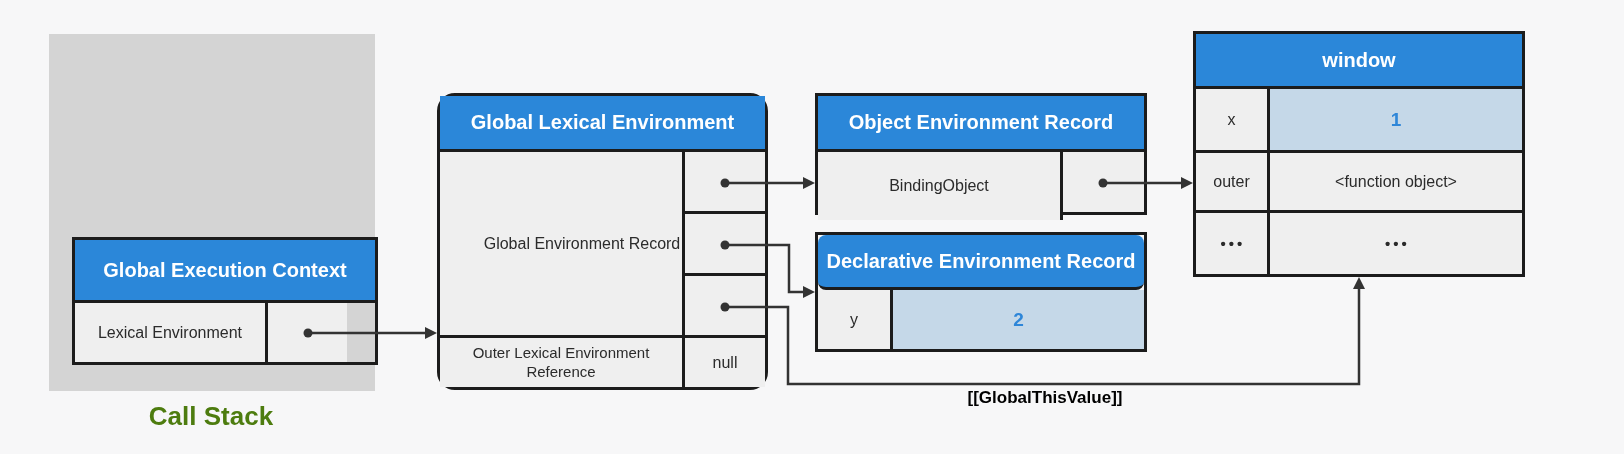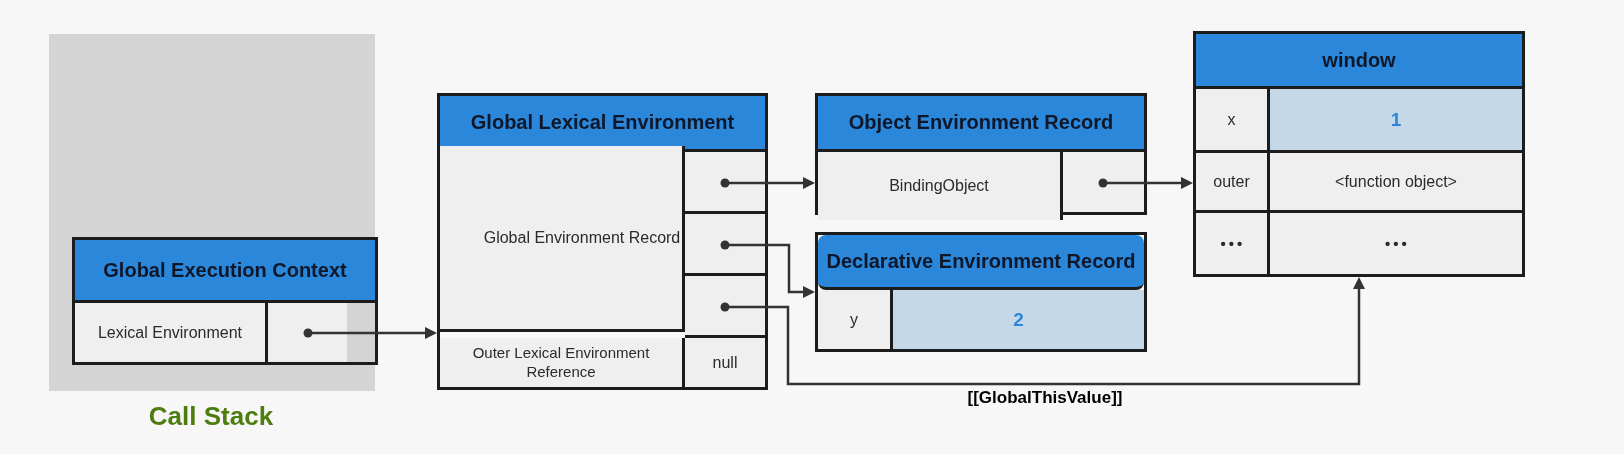--- a/index.html
+++ b/index.html
@@ -13,41 +13,41 @@
     --line:#333333;
   }
   *{margin:0;padding:0;box-sizing:border-box;}
   html,body{background:var(--background);}
   body{font-family:"Liberation Sans",sans-serif;}
   .stage{position:relative;width:1624px;height:454px;background:var(--background);overflow:hidden;}
 
   .gray-panel{position:absolute;left:49px;top:34px;width:326px;height:357px;background:var(--panel-gray);}
 
   .box{position:absolute;border:3px solid var(--border-dark);}
-  .hdr{position:absolute;left:0;top:0;width:100%;background:var(--header-blue);color:#0f172a;
+  .hdr{position:absolute;left:0;top:0;width:100%;background:var(--header-blue);color:#ffffff;
        font-weight:bold;font-size:20px;display:flex;align-items:center;justify-content:center;
        border-bottom:3px solid var(--border-dark);white-space:nowrap;}
   .cell{position:absolute;background:var(--cell-gray);display:flex;align-items:center;justify-content:center;
         font-size:16px;color:#2b2b2b;text-align:center;}
   .br{border-right:3px solid var(--border-dark);}
   .bb{border-bottom:3px solid var(--border-dark);}
   .hl{background:var(--highlight-fill);color:var(--value-blue);font-weight:bold;font-size:19px;}
   .dots{font-size:15px;font-weight:bold;letter-spacing:3px;text-indent:3px;color:#2b2b2b;}
   .small-wrap{font-size:15px;line-height:1.25;padding:0 8px;}
 
   
   .gec{left:72px;top:237px;width:306px;height:128px;}
   .gec .hdr{height:63px;}
   .gec .c-label{left:0;top:63px;width:193px;height:59px;}
   .gec .c-ptr{left:193px;top:63px;width:79px;height:59px;}
 
   
-  .gle{left:437px;top:93px;width:331px;height:297px;}
+  .gle{left:437px;top:93px;width:331px;height:297px;border-radius:18px;}
   .gle .hdr{height:56px;}
-  .gle .c-record{left:0;top:50px;width:245px;height:186px;padding-left:42px;}
+  .gle .c-record{left:0;top:56px;width:245px;height:186px;padding-left:42px;}
   .gle .c-outer{left:0;top:242px;width:245px;height:49px;}
   .gle .c-p1{left:245px;top:56px;width:80px;height:62px;}
   .gle .c-p2{left:245px;top:118px;width:80px;height:62px;}
   .gle .c-p3{left:245px;top:180px;width:80px;height:62px;}
   .gle .c-null{left:245px;top:242px;width:80px;height:49px;}
 
   
   .oer{left:815px;top:93px;width:332px;height:122px;}
   .oer .hdr{height:56px;}
   .oer .c-binding{left:0;top:56px;width:245px;height:68px;}

